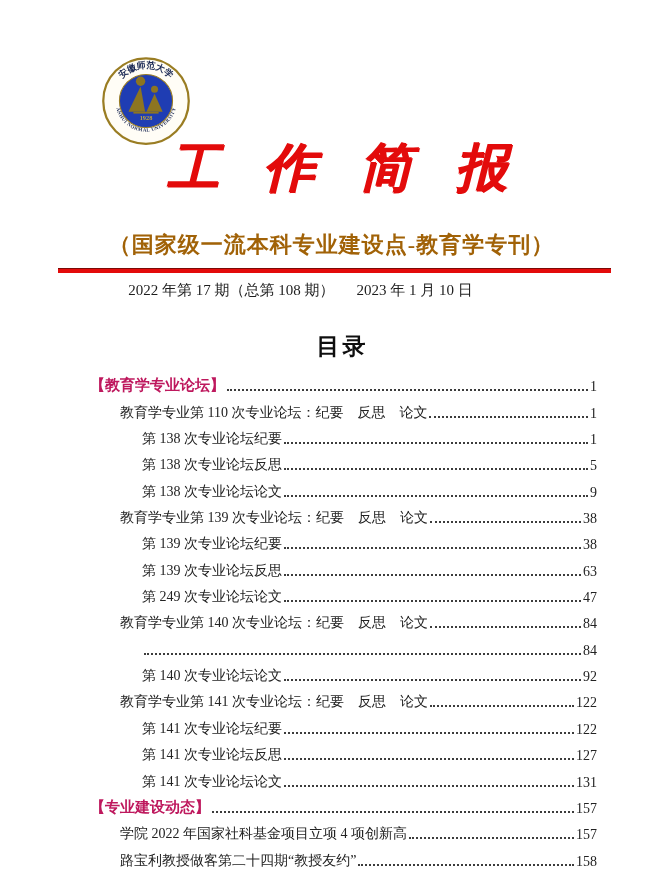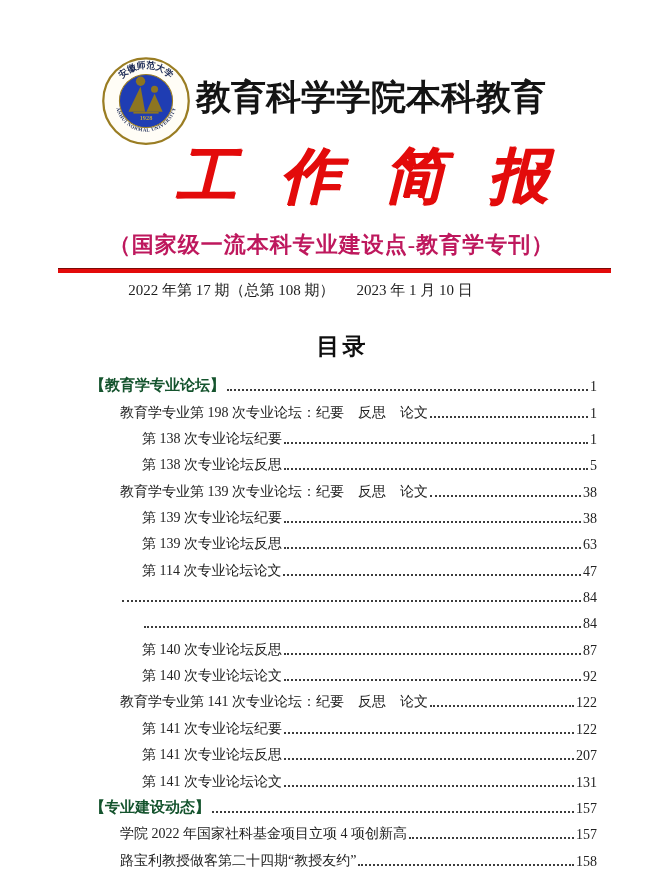--- a/index.html
+++ b/index.html
@@ -9,49 +9,48 @@
   }
   
   .logo{position:absolute;left:101px;top:56px;width:90px;height:90px;}
   .org-title{
     position:absolute;left:196px;top:78px;width:380px;
     font-family:"Liberation Serif",serif;font-weight:bold;font-size:35px;
     color:#141414;white-space:nowrap;line-height:1.15;
   }
   .masthead{
     position:absolute;left:167px;top:142px;white-space:nowrap;
-    font-family:Liberation Serif, serif;font-weight:bold;font-style:italic;
-    font-size:60px;line-height:1.15;letter-spacing:44px;color:#e30b0b;
+    font-family:Liberation Mono, monospace;font-weight:bold;font-style:italic;
+    font-size:52px;line-height:1.15;letter-spacing:44px;color:#e30b0b;
     text-shadow:1px 1px 0 #e30b0b;
-    margin-left:9px;
   }
   .subtitle{
     position:absolute;left:0;top:230px;width:663px;text-align:center;
-    font-size:22px;font-weight:bold;color:#be185d;letter-spacing:1px;
+    font-size:22px;font-weight:bold;color:#a16207;letter-spacing:1px;
   }
   .red-rule{
     position:absolute;left:58px;top:268px;width:553px;height:4px;
     background:#e30b0b;border-top:1px solid #7c0a06;
   }
   .issue-line{
     position:absolute;left:0;top:281px;width:601px;text-align:center;
     font-size:15px;color:#1d1d1d;
   }
   .issue-line .publish-date{margin-left:22px;}
   
   .toc-heading{
     position:absolute;left:11px;top:331px;width:663px;text-align:center;
     font-family:Liberation Serif, serif;font-weight:bold;font-size:23px;
     letter-spacing:3px;color:#0e0e0e;
   }
   .toc-list{position:absolute;left:90px;top:371px;width:507px;}
   .toc-row{display:flex;align-items:flex-end;height:26.35px;}
   .toc-text{white-space:nowrap;font-size:14px;color:#222;padding-bottom:2px;}
   .toc-row.level-0 .toc-text{
-    font-family:"Liberation Sans",sans-serif;font-weight:bold;font-size:15px;color:#14532d;
+    font-family:"Liberation Sans",sans-serif;font-weight:bold;font-size:15px;color:#be185d;
   }
   .toc-row.level-1{padding-left:30px;}
   .toc-row.level-2{padding-left:52px;}
   .toc-leader{
     flex:1;min-width:12px;margin:0 2px 6px 2px;
     border-bottom:2px dotted #3c3c3c;
   }
   .toc-page{font-size:14px;color:#222;padding-bottom:2px;}
 </style>
 </head>
@@ -73,102 +72,102 @@
     <path id="seal-arc-top" d="M 13.5,50 A 36.5,36.5 0 0 1 86.5,50" fill="none"></path>
     <path id="seal-arc-bottom" d="M 16,50 A 34,34 0 0 0 84,50" fill="none"></path>
     <text font-size="10" font-weight="bold" fill="#1c2a55">
       <textPath href="#seal-arc-top" startOffset="50%" text-anchor="middle">安徽师范大学</textPath>
     </text>
     <text font-size="5.6" font-weight="bold" fill="#1c2a55" letter-spacing="0.4">
       <textPath href="#seal-arc-bottom" startOffset="50%" text-anchor="middle">ANHUI NORMAL UNIVERSITY</textPath>
     </text>
   </svg>
 
-  <div class="org-title">教育科学学院本科教育</div>
   <div class="masthead">工作简报</div>
   <div class="subtitle">（国家级一流本科专业建设点-教育学专刊）</div>
   <div class="red-rule"></div>
   <div class="issue-line">
     <span class="issue-info">2022 年第 17 期（总第 108 期）</span><span class="publish-date">2023 年 1 月 10 日</span>
   </div>
 
   <div class="toc-heading">目录</div>
   <div class="toc-list" id="toc-list">
       <div class="toc-row level-0">
     <span class="toc-text">【教育学专业论坛】</span>
     <span class="toc-leader"></span>
     <span class="toc-page">1</span>
   </div>
       <div class="toc-row level-1">
-    <span class="toc-text">教育学专业第 198 次专业论坛：纪要　反思　论文</span>
+    <span class="toc-text">教育学专业第 110 次专业论坛：纪要　反思　论文</span>
     <span class="toc-leader"></span>
     <span class="toc-page">1</span>
   </div>
       <div class="toc-row level-2">
     <span class="toc-text">第 138 次专业论坛纪要</span>
     <span class="toc-leader"></span>
     <span class="toc-page">1</span>
   </div>
       <div class="toc-row level-2">
     <span class="toc-text">第 138 次专业论坛反思</span>
     <span class="toc-leader"></span>
     <span class="toc-page">5</span>
+  </div>
+      <div class="toc-row level-2">
+    <span class="toc-text">第 138 次专业论坛论文</span>
+    <span class="toc-leader"></span>
+    <span class="toc-page">9</span>
   </div>
       <div class="toc-row level-1">
     <span class="toc-text">教育学专业第 139 次专业论坛：纪要　反思　论文</span>
     <span class="toc-leader"></span>
     <span class="toc-page">38</span>
   </div>
       <div class="toc-row level-2">
     <span class="toc-text">第 139 次专业论坛纪要</span>
     <span class="toc-leader"></span>
     <span class="toc-page">38</span>
   </div>
       <div class="toc-row level-2">
     <span class="toc-text">第 139 次专业论坛反思</span>
     <span class="toc-leader"></span>
     <span class="toc-page">63</span>
   </div>
       <div class="toc-row level-2">
-    <span class="toc-text">第 114 次专业论坛论文</span>
+    <span class="toc-text">第 249 次专业论坛论文</span>
     <span class="toc-leader"></span>
     <span class="toc-page">47</span>
   </div>
       <div class="toc-row level-1">
+    <span class="toc-text">教育学专业第 140 次专业论坛：纪要　反思　论文</span>
     <span class="toc-leader"></span>
     <span class="toc-page">84</span>
   </div>
       <div class="toc-row level-2">
     <span class="toc-leader"></span>
     <span class="toc-page">84</span>
-  </div>
-      <div class="toc-row level-2">
-    <span class="toc-text">第 140 次专业论坛反思</span>
-    <span class="toc-leader"></span>
-    <span class="toc-page">87</span>
   </div>
       <div class="toc-row level-2">
     <span class="toc-text">第 140 次专业论坛论文</span>
     <span class="toc-leader"></span>
     <span class="toc-page">92</span>
   </div>
       <div class="toc-row level-1">
     <span class="toc-text">教育学专业第 141 次专业论坛：纪要　反思　论文</span>
     <span class="toc-leader"></span>
     <span class="toc-page">122</span>
   </div>
       <div class="toc-row level-2">
     <span class="toc-text">第 141 次专业论坛纪要</span>
     <span class="toc-leader"></span>
     <span class="toc-page">122</span>
   </div>
       <div class="toc-row level-2">
     <span class="toc-text">第 141 次专业论坛反思</span>
     <span class="toc-leader"></span>
-    <span class="toc-page">207</span>
+    <span class="toc-page">127</span>
   </div>
       <div class="toc-row level-2">
     <span class="toc-text">第 141 次专业论坛论文</span>
     <span class="toc-leader"></span>
     <span class="toc-page">131</span>
   </div>
       <div class="toc-row level-0">
     <span class="toc-text">【专业建设动态】</span>
     <span class="toc-leader"></span>
     <span class="toc-page">157</span>

